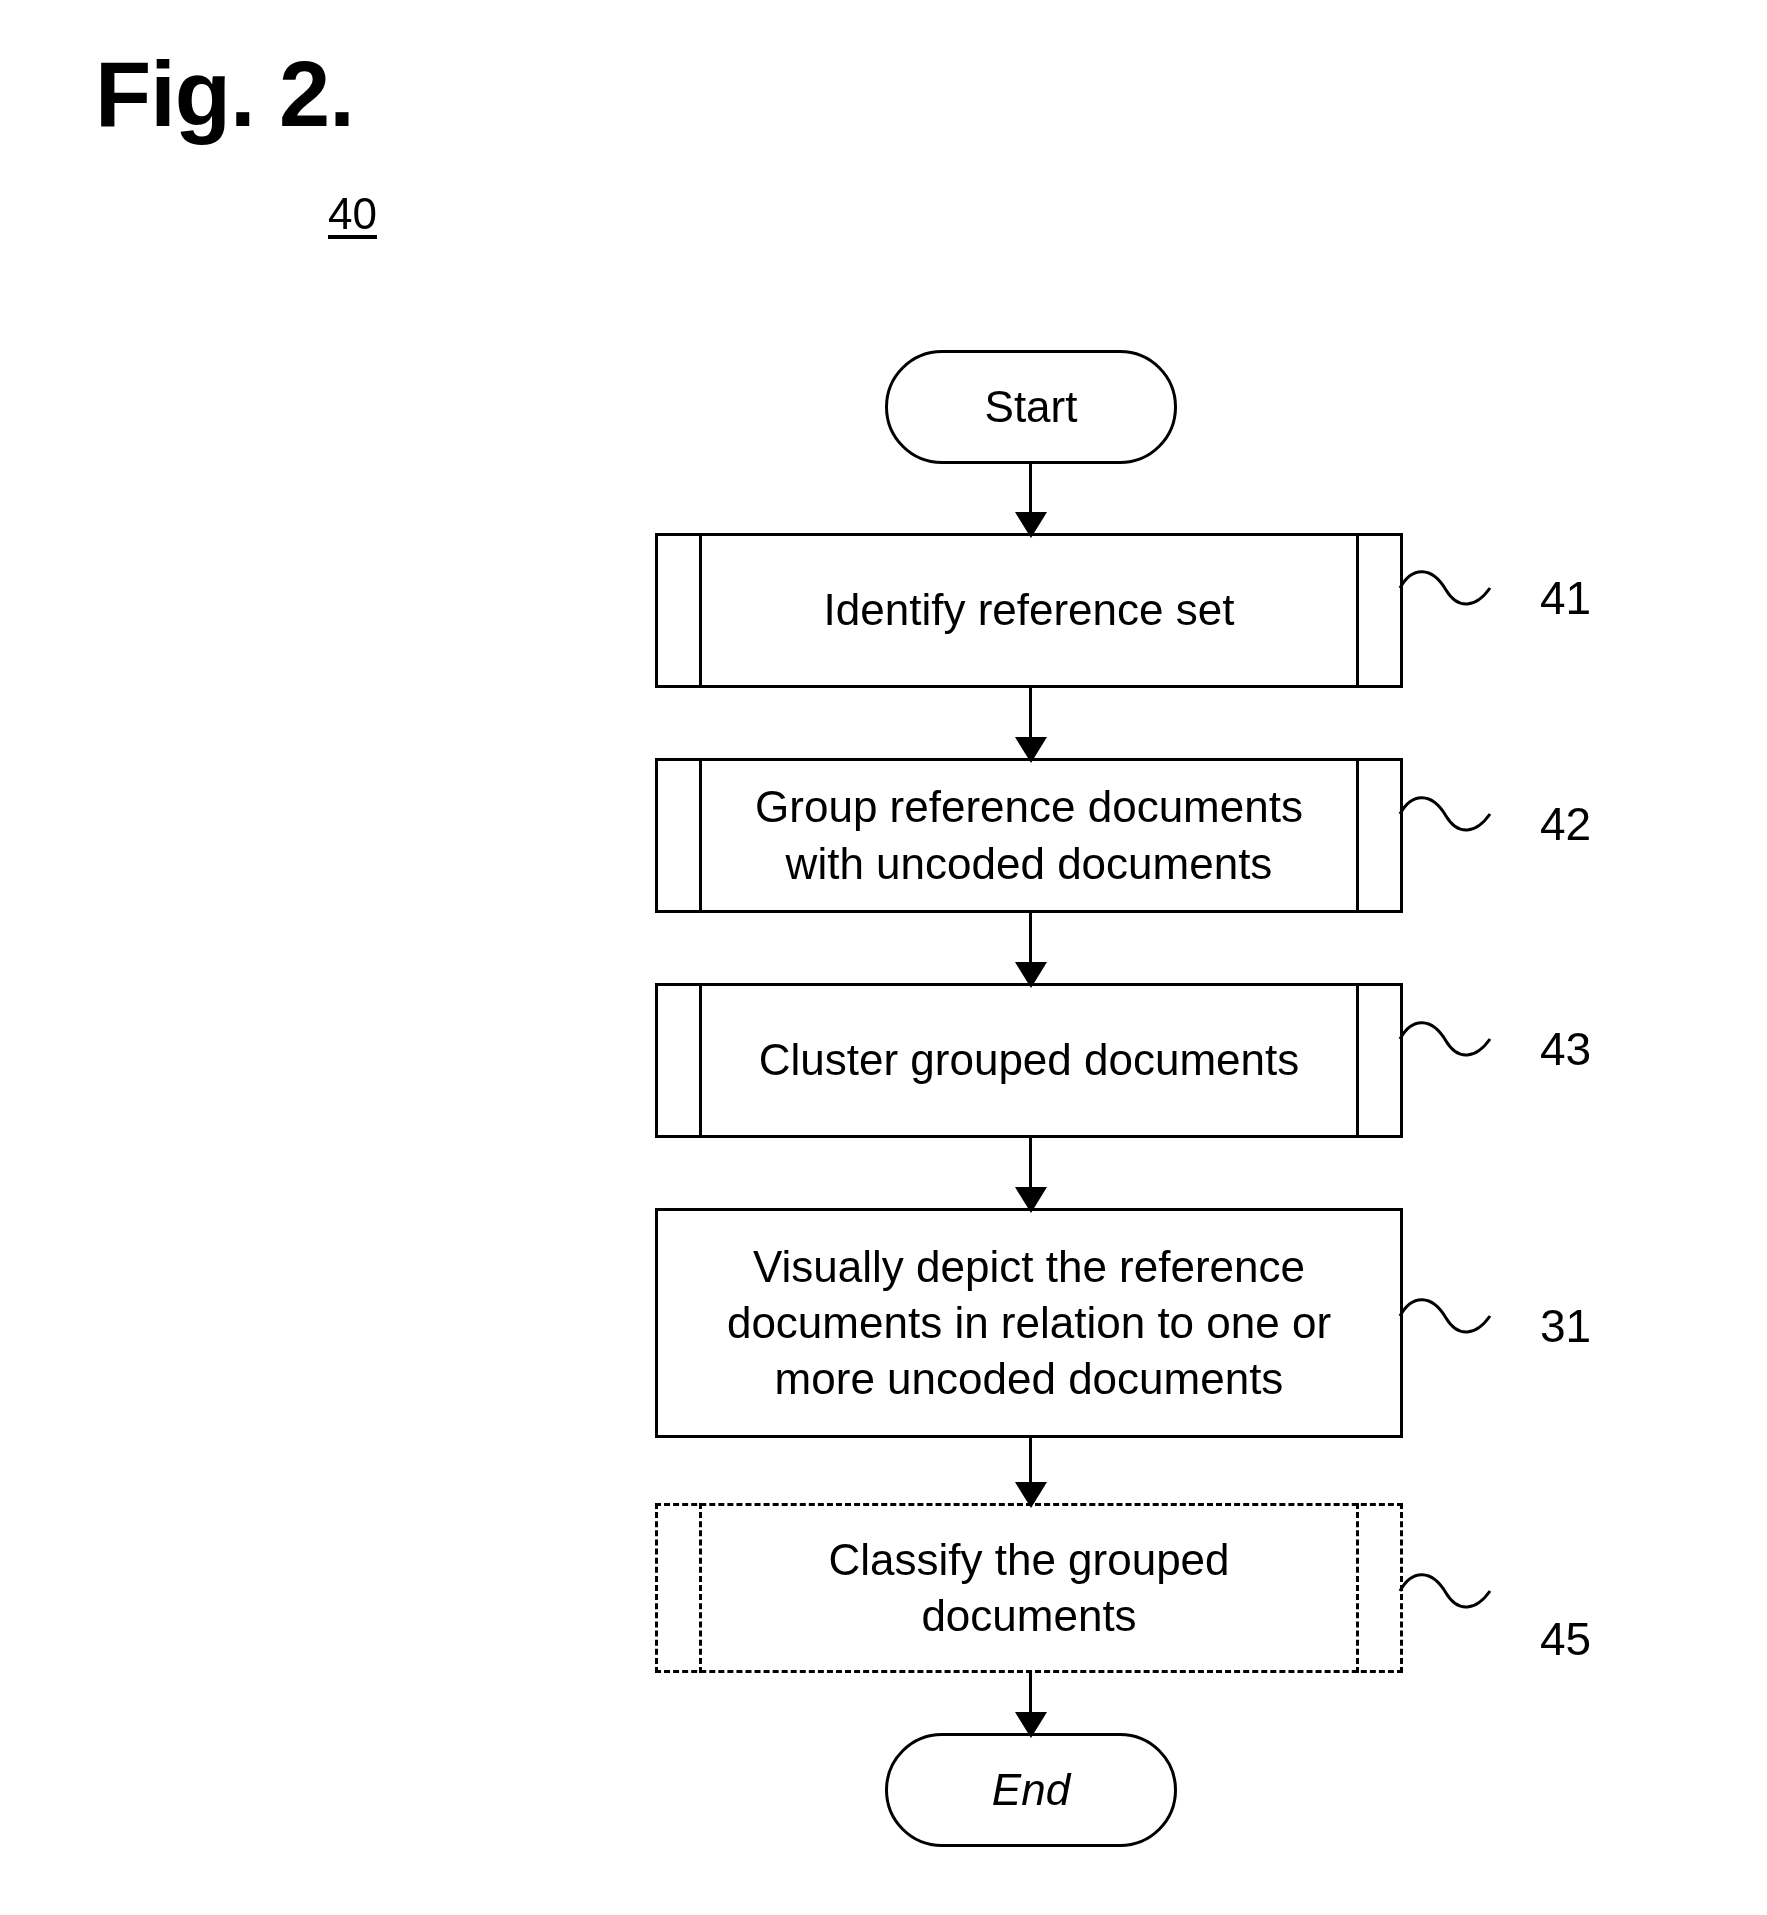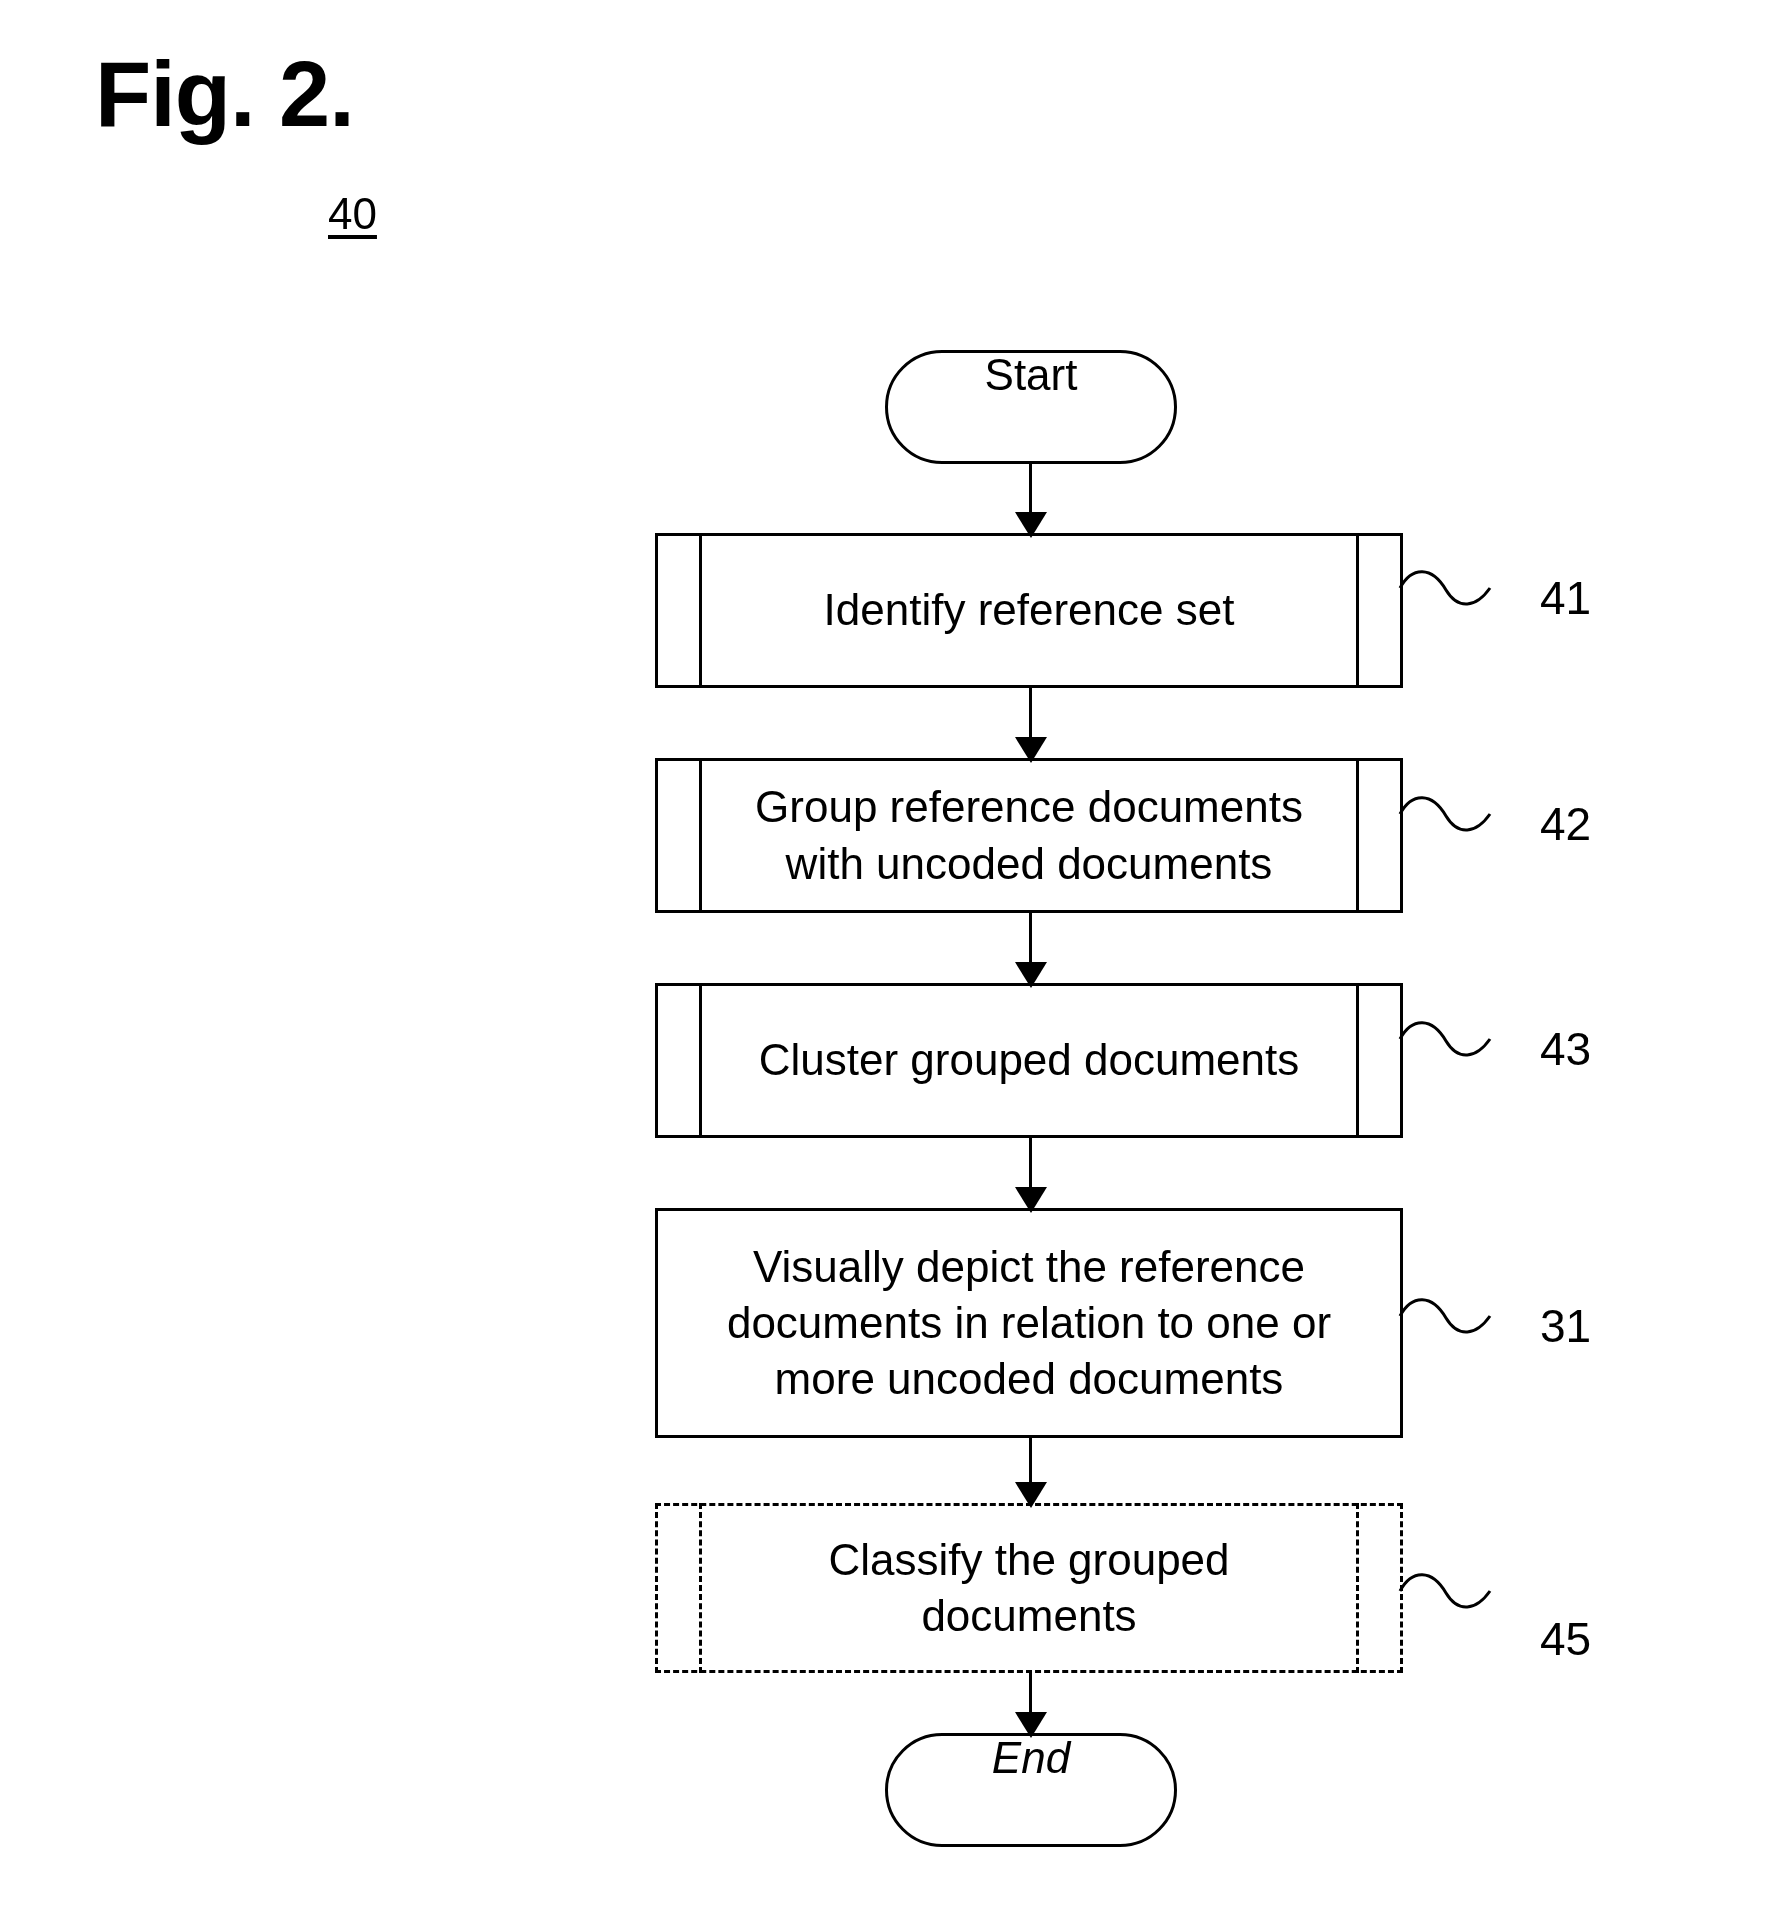--- a/index.html
+++ b/index.html
@@ -49,21 +49,21 @@
   }
 
   
   .terminator {
     position: absolute;
     box-sizing: border-box;
     border: 3px solid #000;
     border-radius: 60px;
     background: #fff;
     display: flex;
-    align-items: flex-start;
+    align-items: center;
     justify-content: center;
     font-size: 44px;
     line-height: 1;
   }
   #node-start { left: 885px; top: 350px; width: 292px; height: 114px; }
   #node-end   { left: 885px; top: 1733px; width: 292px; height: 114px; font-style: italic; }
 
   
   .proc {
     position: absolute;

